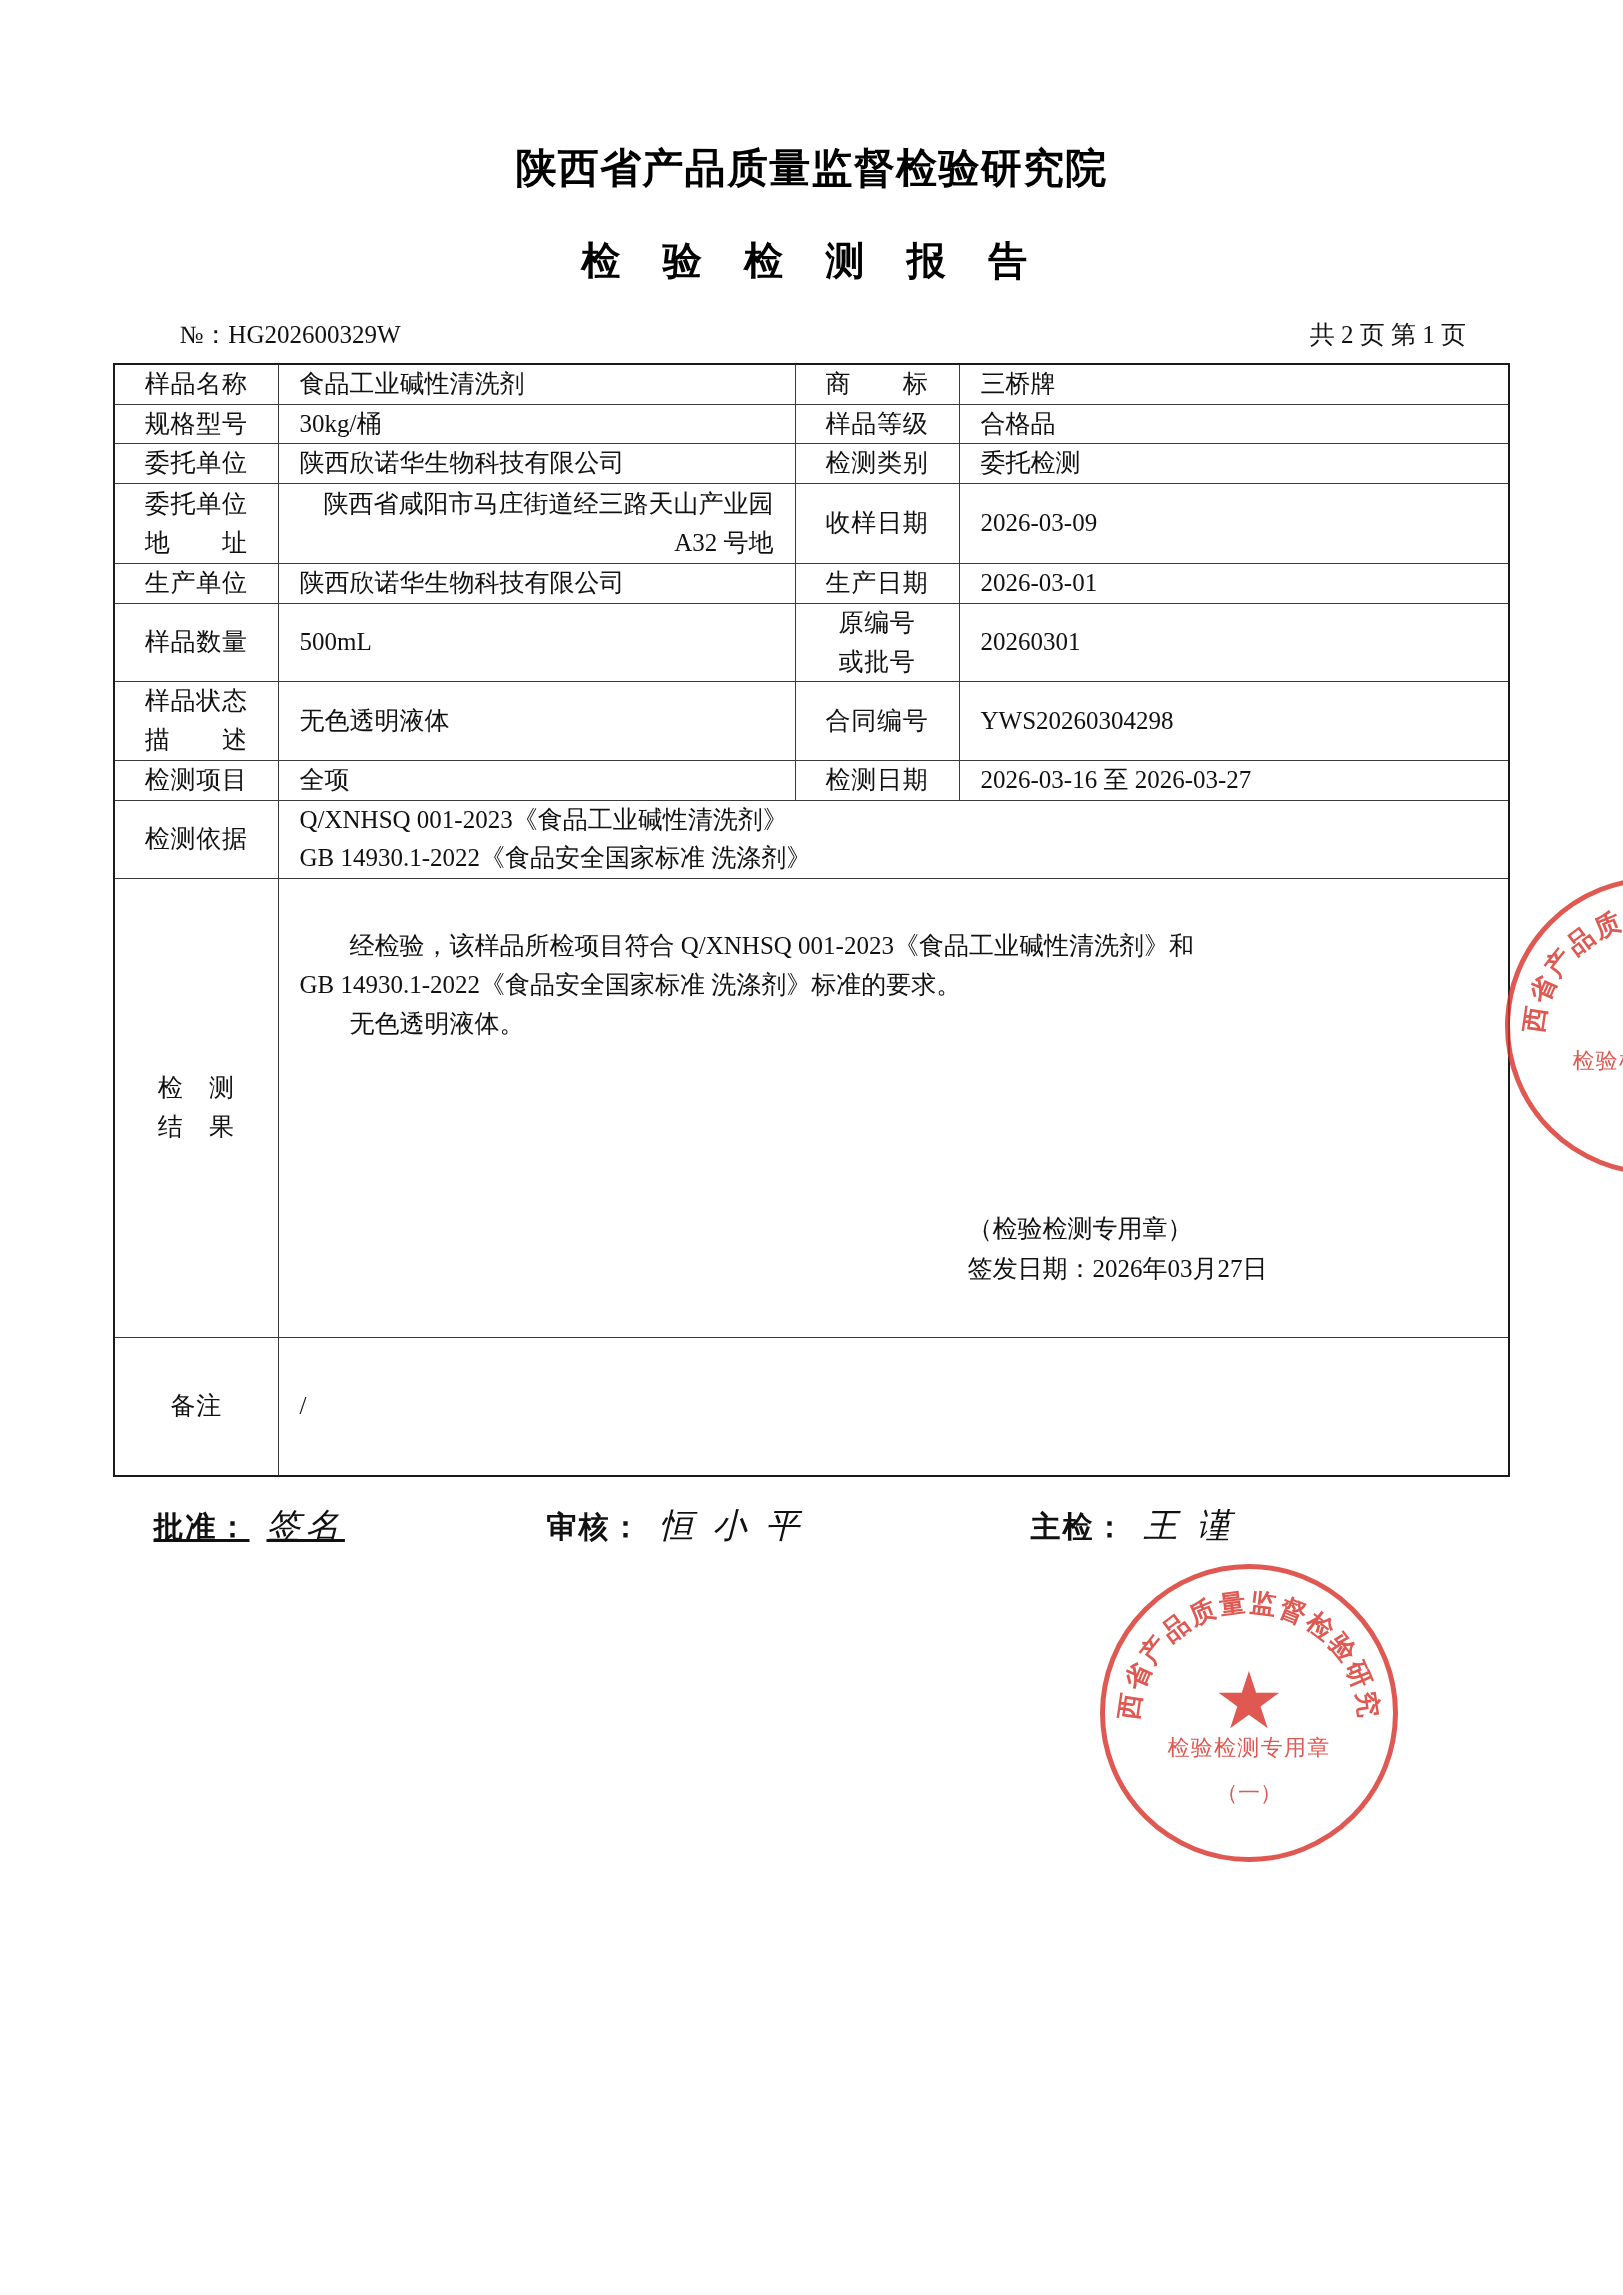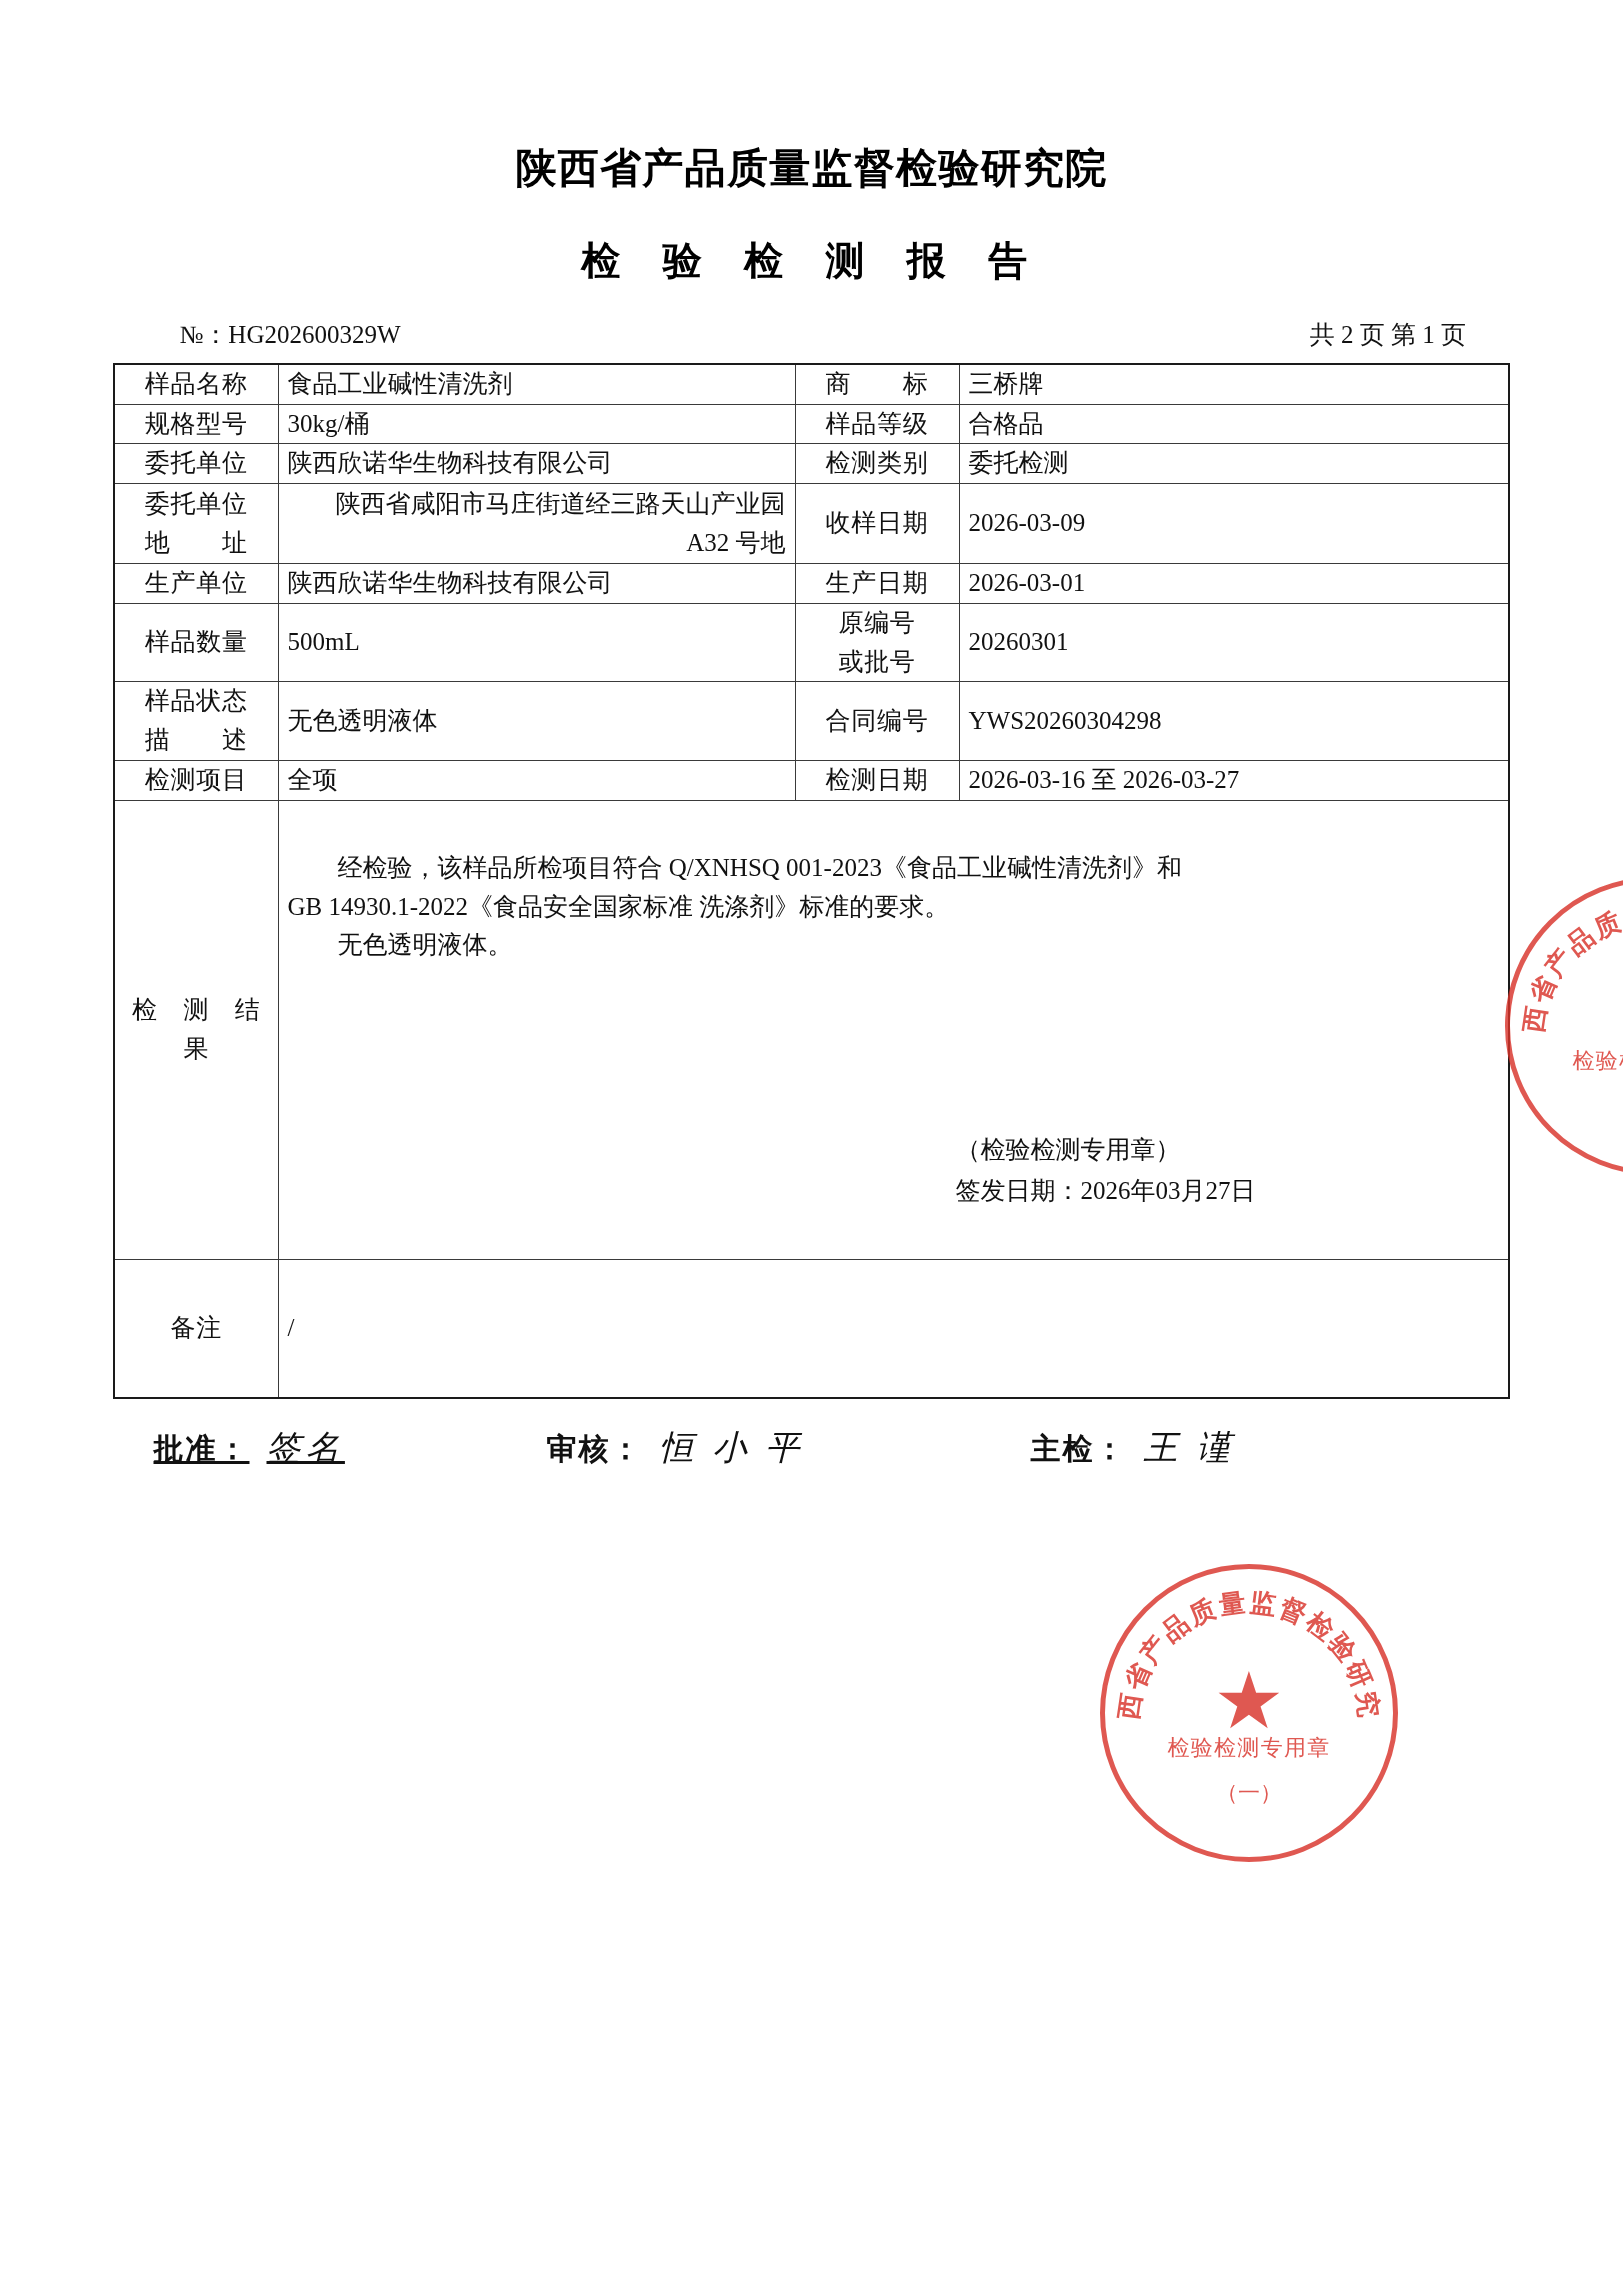--- a/index.html
+++ b/index.html
@@ -62,21 +62,21 @@
   }
   table.main {
     border-collapse: collapse;
     margin: 7.9px auto 0 auto;
     width: 1394px;
     table-layout: fixed;
     border: 2.6px solid #1a1a1a;
   }
   table.main td {
     border: 1.3px solid #3a3a3a;
-    padding: 0 9px;
+    padding: 0 21px;
     font-size: 25px;
     vertical-align: middle;
     line-height: 1.55;
   }
   td.label {
     width: 164px;
     text-align: center;
     font-family: "DejaVu Sans", sans-serif;
     font-size: 25px;
     letter-spacing: 0.7px;
@@ -291,20 +291,27 @@
         </td>
         <td class="val">无色透明液体</td>
         <td class="label">合同编号</td>
         <td class="val">YWS20260304298</td>
       </tr>
       <tr>
         <td class="label">检测项目</td>
         <td class="val">全项</td>
         <td class="label">检测日期</td>
         <td class="val">2026-03-16 至 2026-03-27</td>
+      </tr>
+      <tr>
+        <td class="label">检测依据</td>
+        <td class="val basis" colspan="3">
+          <div>Q/XNHSQ 001-2023《食品工业碱性清洗剂》</div>
+          <div>GB 14930.1-2022《食品安全国家标准 洗涤剂》</div>
+        </td>
       </tr>
       <tr>
         <td class="label label-vert">
           <span class="lbl-2line">检　测　结　果</span>
         </td>
         <td class="val result" colspan="3">
           <div class="result-p1">经检验，该样品所检项目符合 Q/XNHSQ 001-2023《食品工业碱性清洗剂》和</div>
           <div>GB 14930.1-2022《食品安全国家标准 洗涤剂》标准的要求。</div>
           <div class="result-p2">无色透明液体。</div>
           <div class="seal-line">（检验检测专用章）</div>

